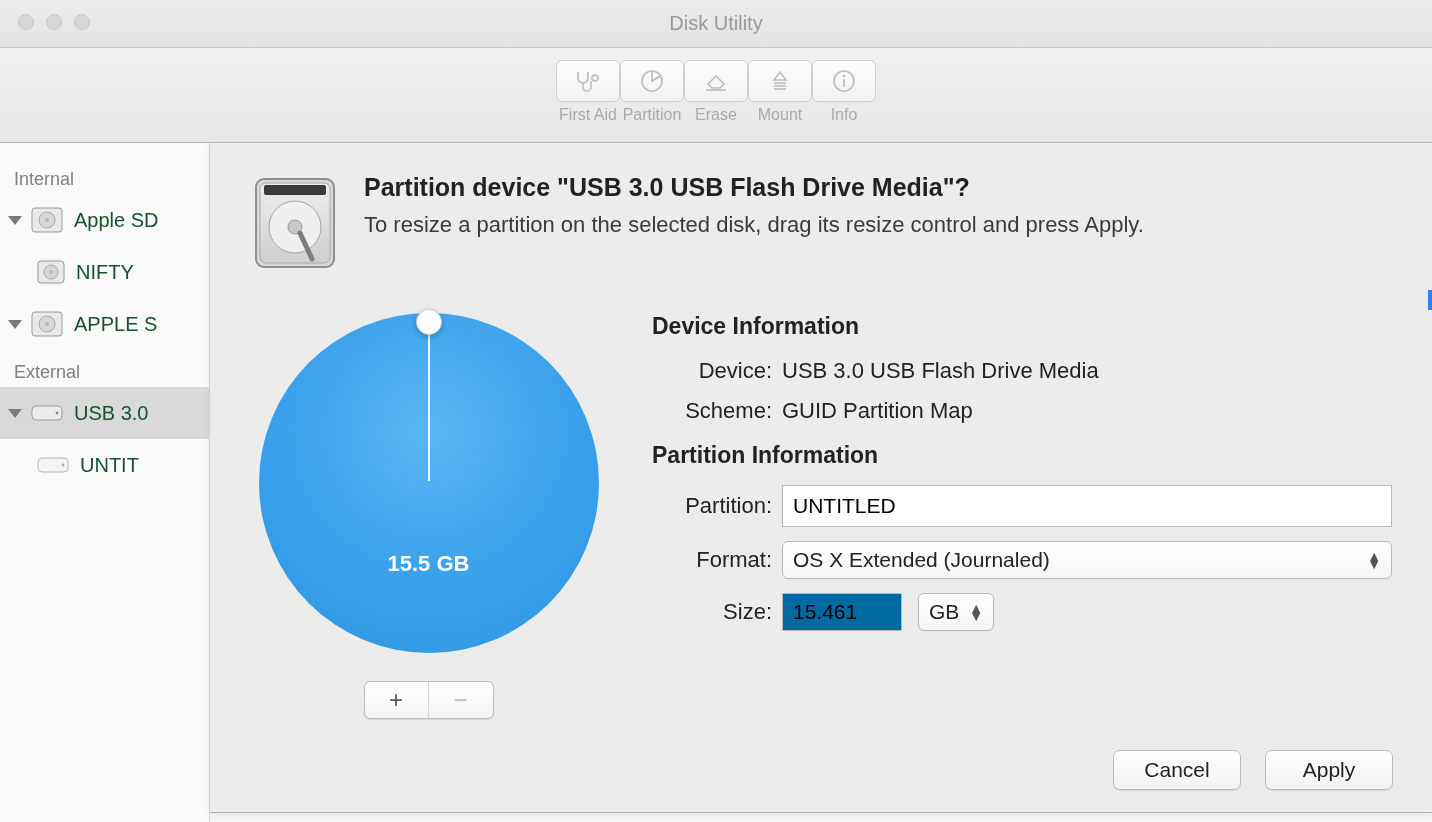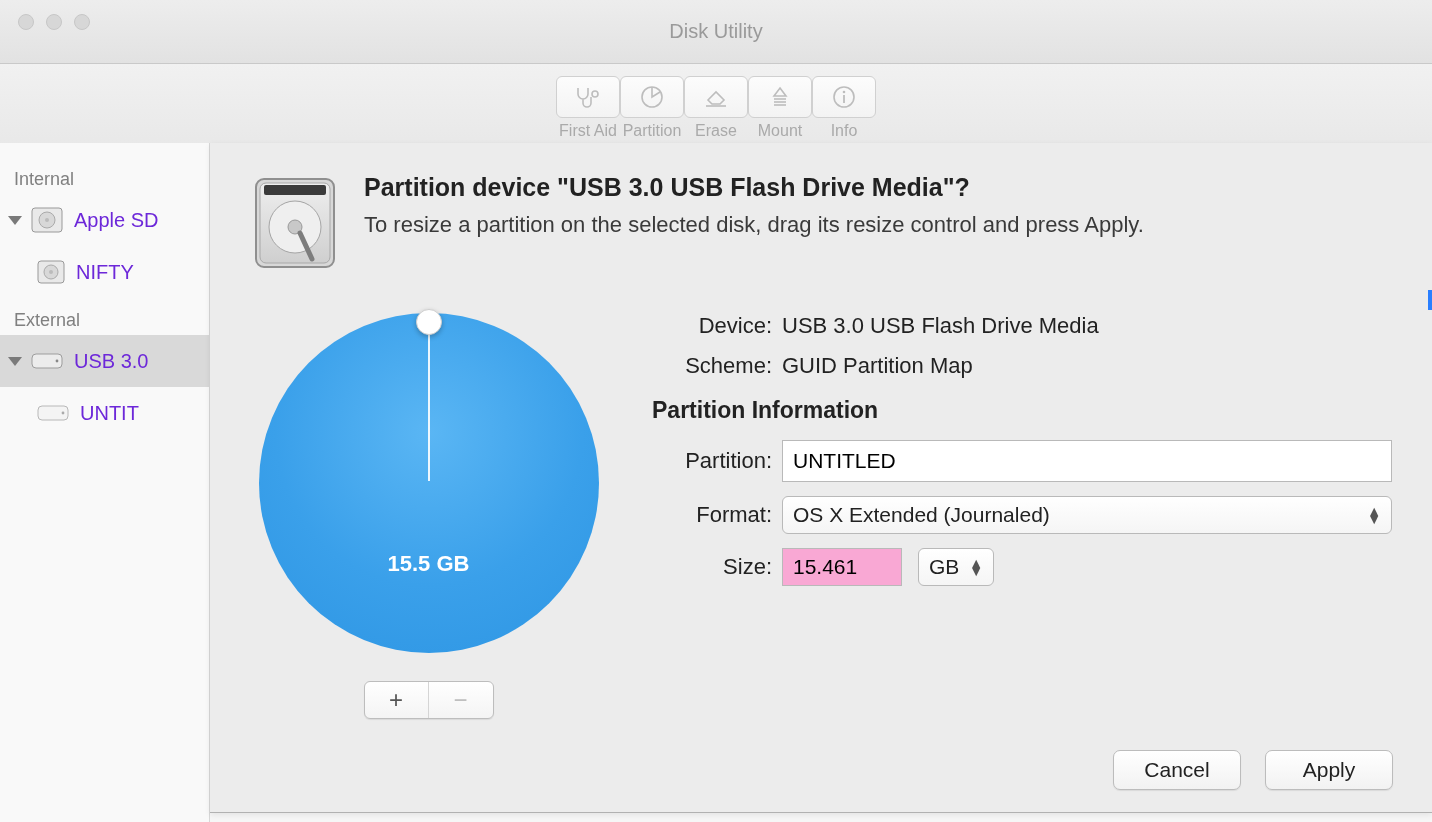--- a/index.html
+++ b/index.html
@@ -7,21 +7,21 @@
     font-family: -apple-system, "Helvetica Neue", Helvetica, Arial, sans-serif;
     width: 1432px;
     height: 822px;
     background: #f6f6f6;
     overflow: hidden;
     position: relative;
   }
 
   
   .titlebar {
-    height: 64px;
+    height: 48px;
     background: linear-gradient(#ededed, #e2e2e2);
     border-bottom: 1px solid #c9c9c9;
     position: relative;
     display: flex;
     align-items: center;
   }
   .traffic-lights {
     position: absolute;
     left: 18px;
     top: 14px;
@@ -77,21 +77,21 @@
     border-right: 1px solid #d7d7d7;
     padding-top: 20px;
     font-size: 20px;
     overflow: hidden;
   }
   .side-section { margin-bottom: 6px; }
   .side-heading { color: #808080; font-size: 18px; padding: 6px 14px 4px 14px; }
   .side-row {
     display: flex; align-items: center;
     height: 52px; padding-left: 6px;
-    color: #6d28d9;
+    color: #14532d;
     white-space: nowrap; overflow: hidden;
   }
   .side-row.child { padding-left: 36px; }
   .side-row.selected { background: #d9d9d9; }
   .disclosure {
     width: 0; height: 0;
     border-left: 7px solid transparent;
     border-right: 7px solid transparent;
     border-top: 9px solid #7a7a7a;
     margin-right: 8px; margin-left: 2px;
@@ -205,21 +205,21 @@
     border-radius: 6px;
     background: linear-gradient(#ffffff,#f5f5f5);
     display: flex; align-items: center; justify-content: space-between;
     padding: 0 10px;
     font-size: 21px;
   }
   .size-row { display: flex; align-items: center; gap: 16px; }
   .size-input {
     width: 120px; height: 38px;
     border: 1px solid #b9b9b9;
-    background: #f9a8d4;
+    background: #0369a1;
     font-size: 21px;
     padding: 4px 10px;
     font-family: inherit;
   }
   .unit-select {
     height: 38px;
     border: 1px solid #b9b9b9;
     border-radius: 6px;
     background: linear-gradient(#fff,#f5f5f5);
     display: flex; align-items: center; gap: 10px;
@@ -334,20 +334,31 @@
         <span class="vol-icon">
           <svg class="vol-svg" viewBox="0 0 30 26">
               <rect x="2" y="2" width="26" height="22" rx="3" fill="#e9e9e9" stroke="#999"></rect>
               <circle cx="15" cy="13" r="7" fill="#d8d8d8" stroke="#aaa"></circle>
               <circle cx="15" cy="13" r="2" fill="#bbb"></circle>
             </svg>
         </span>
         <span>NIFTY</span>
       </div>
 
+      <div class="side-row">
+        <span class="disclosure"></span>
+        <span class="drive-icon">
+          <svg class="drive-svg" viewBox="0 0 34 30">
+              <rect x="2" y="3" width="30" height="24" rx="3" fill="#e9e9e9" stroke="#999"></rect>
+              <circle cx="17" cy="15" r="8" fill="#d8d8d8" stroke="#aaa"></circle>
+              <circle cx="17" cy="15" r="2" fill="#bbb"></circle>
+            </svg>
+        </span>
+        <span>APPLE S</span>
+      </div>
     </div>
 
     <div class="side-section">
       <div class="side-heading">External</div>
 
       <div class="side-row selected">
         <span class="disclosure"></span>
         <span class="ext-icon">
           <svg class="ext-svg" viewBox="0 0 34 26">
               <rect x="2" y="6" width="30" height="14" rx="4" fill="#ececec" stroke="#9d9d9d"></rect>
@@ -400,20 +411,21 @@
             <div class="pie-handle"></div>
             <div class="pie-label">15.5 GB</div>
           </div>
           <div class="seg-btns">
             <button>+</button>
             <button>−</button>
           </div>
         </div>
 
         <div class="form-col">
+          <div class="sec-head">Device Information</div>
 
           <div class="kv-row">
             <div class="kv-label">Device:</div>
             <div class="kv-val">USB 3.0 USB Flash Drive Media</div>
           </div>
           <div class="kv-row">
             <div class="kv-label">Scheme:</div>
             <div class="kv-val">GUID Partition Map</div>
           </div>
 

